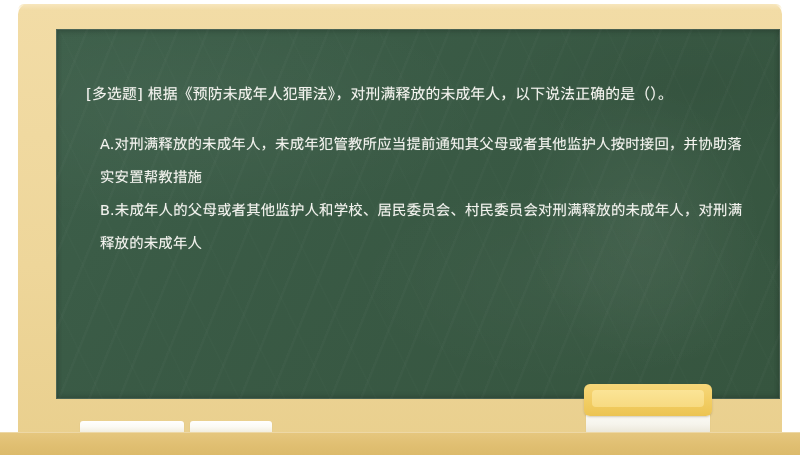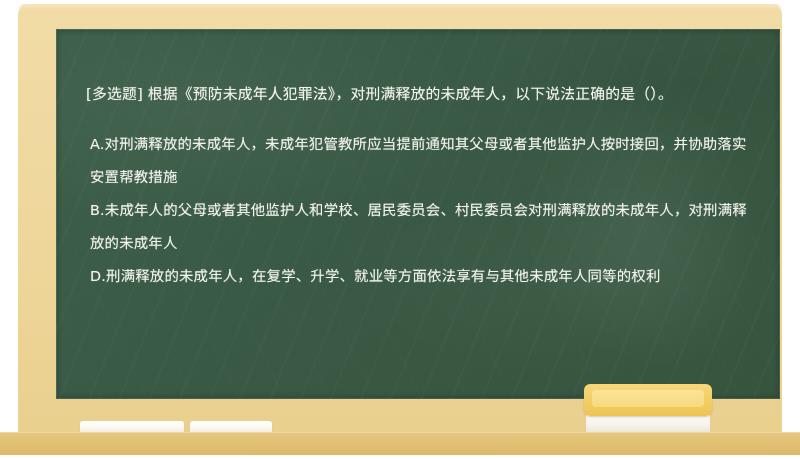--- a/index.html
+++ b/index.html
@@ -91,21 +91,21 @@
     line-height: 33px;
     letter-spacing: 0.2px;
     text-shadow: 0 0 1px rgba(255,255,255,0.35);
   }
   .question-stem {
     margin: 0 0 18px 0;
     font-size: 14.8px;
     line-height: 33px;
   }
   .options {
-    margin: 4px;
+    margin: 14px;
     padding: 0;
     list-style: none;
   }
   .option-item {
     margin: 0;
     padding: 0;
     font-size: 14.4px;
     line-height: 33px;
   }
 
@@ -185,21 +185,20 @@
   <div class="frame-highlight"></div>
 
   <div class="chalkboard">
     <div class="board-text">
 
       <p class="question-stem">[多选题] 根据《预防未成年人犯罪法》，对刑满释放的未成年人，以下说法正确的是（）。</p>
 
       <ul class="options">
         <li class="option-item">A.对刑满释放的未成年人，未成年犯管教所应当提前通知其父母或者其他监护人按时接回，并协助落实安置帮教措施</li>
         <li class="option-item">B.未成年人的父母或者其他监护人和学校、居民委员会、村民委员会对刑满释放的未成年人，对刑满释放的未成年人</li>
-        <li class="option-item">D.刑满释放的未成年人，在复学、升学、就业等方面依法享有与其他未成年人同等的权利</li>
       </ul>
 
     </div>
   </div>
 
   <div class="ledge">
     <div class="chalk chalk-1"></div>
     <div class="chalk chalk-2"></div>
 
     <div class="eraser">

